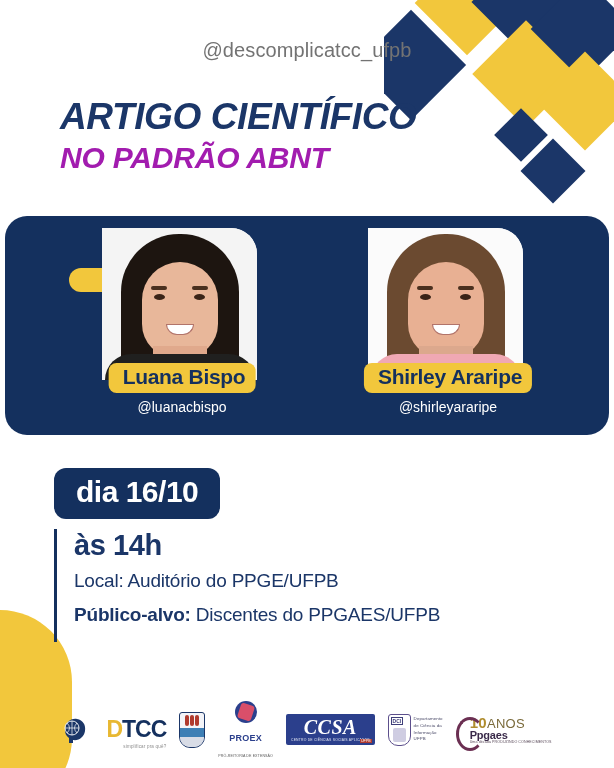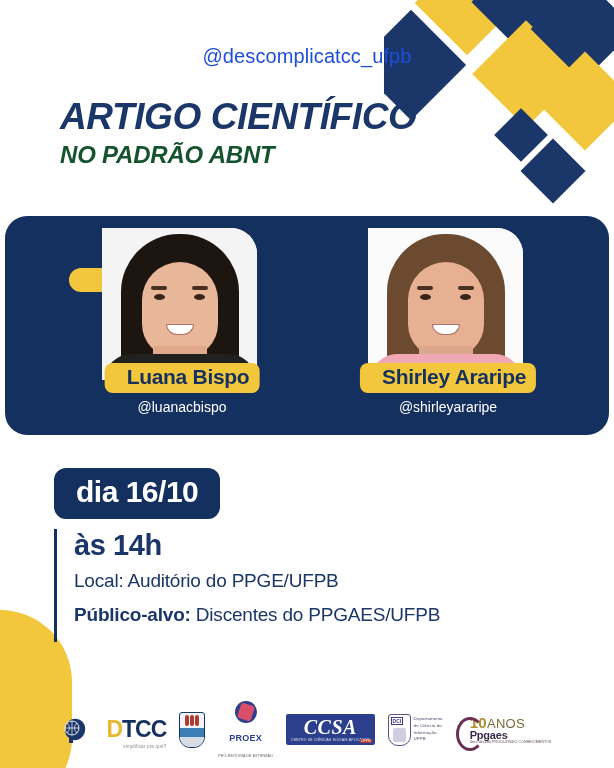--- a/index.html
+++ b/index.html
@@ -44,44 +44,44 @@
     height: 200px;
     background: #f2c73c;
     border-radius: 0 72px 72px 0;
     pointer-events: none;
   }
 
   
   .handle {
     position: absolute;
     left: 0;
-    top: 45px;
+    top: 39px;
     width: 100%;
     text-align: center;
     font-size: 20px;
-    color: #1d4ed8;
+    color: #737373;
     letter-spacing: 0.1px;
   }
   .title-block {
     position: absolute;
     left: 60px;
     top: 98px;
     font-style: italic;
   }
   .title-main {
     font-size: 37px;
     font-weight: bold;
     color: #1b3668;
     letter-spacing: -0.4px;
     line-height: 1.05;
     margin: 0;
   }
   .title-sub {
-    font-size: 24px;
-    color: #14532d;
+    font-size: 30px;
+    color: #a21caf;
     letter-spacing: -0.2px;
     line-height: 1.15;
     margin: 4px 0 0 0;
   }
 
   
   .speakers {
     position: absolute;
     left: 5px;
     top: 216px;
@@ -195,21 +195,21 @@
   .name-badge {
     position: absolute;
     left: 50%;
     transform: translateX(-50%);
     bottom: 42px;
     z-index: 3;
     background: #f2c73c;
     color: #14305e;
     font-size: 21px;
     font-weight: bold;
-    padding: 2px 10px 4px 22px;
+    padding: 2px 10px 4px 14px;
     border-radius: 8px;
     white-space: nowrap;
     letter-spacing: -0.3px;
   }
   .handle-small {
     position: absolute;
     left: 50%;
     transform: translateX(-50%);
     bottom: 20px;
     z-index: 3;

